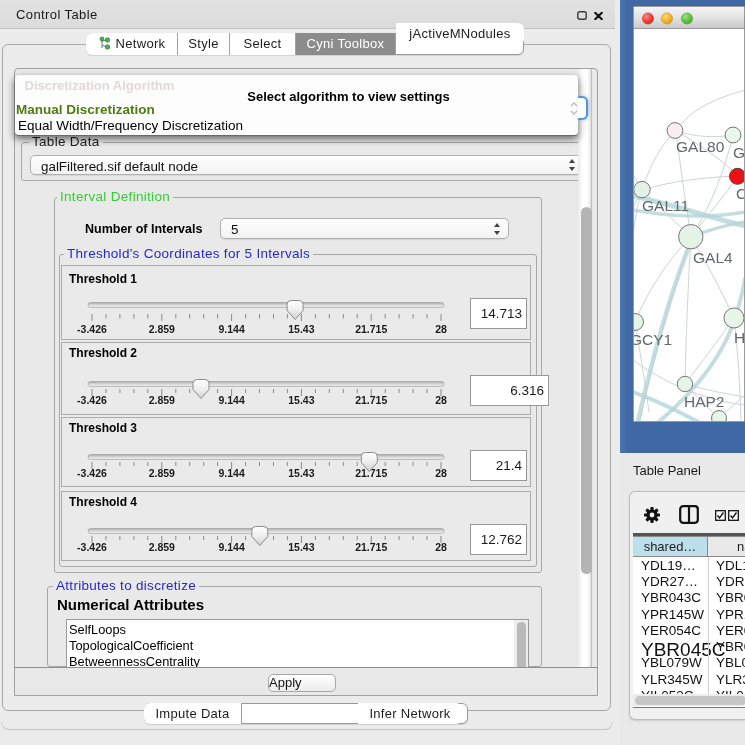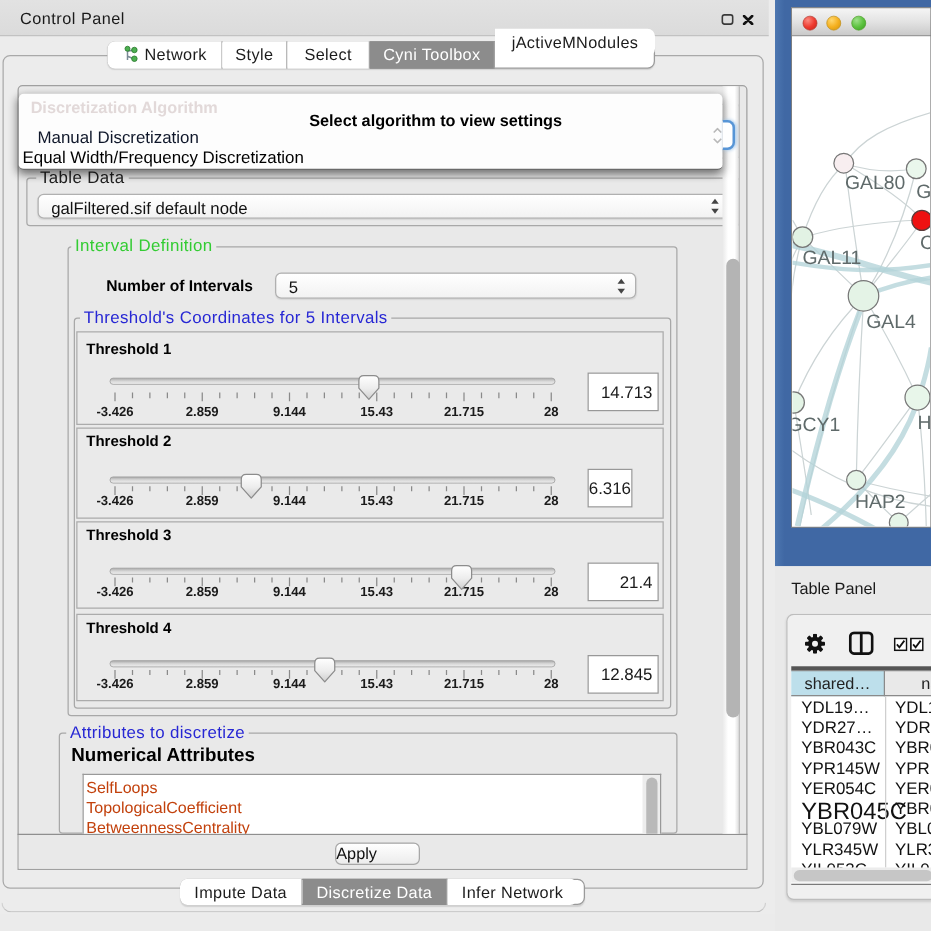--- a/index.html
+++ b/index.html
@@ -17,21 +17,21 @@
 .vfield{background:#fff;border:1px solid #989898;font-size:13.5px;color:#1a1a1a;text-align:right;line-height:29px;padding-right:4px}
 .combo{background:linear-gradient(#ffffff,#f2f2f2);border:1px solid #b0b0b0;border-radius:5px;font-size:13.4px;color:#111;box-shadow:0 1px 1px rgba(0,0,0,0.08)}
 .combo .lab{position:absolute;left:10px;top:0;line-height:22px}
 .arrows{position:absolute;right:7px;top:50%;margin-top:-7px;width:7px;height:14px}
 .up{position:absolute;left:0;top:1px;width:0;height:0;border-left:3.5px solid transparent;border-right:3.5px solid transparent;border-bottom:4.5px solid #444}
 .dn{position:absolute;left:0;bottom:1px;width:0;height:0;border-left:3.5px solid transparent;border-right:3.5px solid transparent;border-top:4.5px solid #444}
 .btn{background:linear-gradient(#ffffff,#ececec);border:1px solid #a8a8a8;border-radius:5px;font-size:13px;color:#111;text-align:left}
 </style></head><body>
 <div id="root">
     <div class="titlebar"></div>
-    <div class="t" style="left:16px;top:7px;font-size:13px;letter-spacing:0.4px;color:#1a1a1a">Control Panel</div>
+    <div class="t" style="left:16px;top:7px;font-size:13px;letter-spacing:0.4px;color:#1a1a1a">Control Table</div>
     <svg style="position:absolute;left:577px;top:11px" width="10" height="9" viewBox="0 0 10 9">
       <rect x="0.8" y="0.8" width="8.4" height="7.4" rx="1.8" fill="none" stroke="#3a3a3a" stroke-width="1.4"></rect>
     </svg>
     <svg style="position:absolute;left:594px;top:12px" width="9" height="8" viewBox="0 0 9 8">
       <path d="M1.2 0.8 L7.8 7.2 M7.8 0.8 L1.2 7.2" stroke="#111" stroke-width="2.1" stroke-linecap="round"></path>
     </svg>
     <div class="outerpanel" style="left:2px;top:44px;width:609px;height:667px;"></div>
     <div class="segbar" style="left:86px;top:33px;width:438px;height:22px;border-radius:6px"></div>
     <div class="seg" style="left:86px;top:33px;width:92px;height:22px;border-top-left-radius:6px;border-bottom-left-radius:6px;border-right:1px solid #a2a2a2;"><svg width="13" height="15" viewBox="0 0 13 15" style="margin-right:5px;vertical-align:-3px">
         <path d="M4 3 V12 M4 5 L9 4 M4 9 L9 11" stroke="#7a8a96" stroke-width="1.2" fill="none"></path>
@@ -117,21 +117,21 @@
       <rect x="27" y="14.5" width="356" height="5" rx="2.5" fill="url(#trk)" stroke="#9a9a9a" stroke-width="0.6"></rect>
       <path d="M31.0 22 V29 M45.0 22 V26 M58.9 22 V26 M72.9 22 V26 M86.8 22 V26 M100.8 22 V29 M114.8 22 V26 M128.7 22 V26 M142.7 22 V26 M156.6 22 V26 M170.6 22 V29 M184.6 22 V26 M198.5 22 V26 M212.5 22 V26 M226.4 22 V26 M240.4 22 V29 M254.4 22 V26 M268.3 22 V26 M282.3 22 V26 M296.2 22 V26 M310.2 22 V29 M324.2 22 V26 M338.1 22 V26 M352.1 22 V26 M366.0 22 V26 M380.0 22 V29" stroke="#8a8a8a" stroke-width="1" fill="none"></path>
       <text x="31.0" y="36.8" font-size="10.5" font-weight="bold" text-anchor="middle" fill="#1a1a1a">-3.426</text>
       <text x="100.8" y="36.8" font-size="10.5" font-weight="bold" text-anchor="middle" fill="#1a1a1a">2.859</text>
       <text x="170.6" y="36.8" font-size="10.5" font-weight="bold" text-anchor="middle" fill="#1a1a1a">9.144</text>
       <text x="240.4" y="36.8" font-size="10.5" font-weight="bold" text-anchor="middle" fill="#1a1a1a">15.43</text>
       <text x="310.2" y="36.8" font-size="10.5" font-weight="bold" text-anchor="middle" fill="#1a1a1a">21.715</text>
       <text x="380.0" y="36.8" font-size="10.5" font-weight="bold" text-anchor="middle" fill="#1a1a1a">28</text>
       <path transform="translate(140.0,17)" d="M -8 -0.5 L -8 5.5 L 0 14.5 L 8 5.5 L 8 -0.5 Q 8 -4.5 4 -4.5 L -4 -4.5 Q -8 -4.5 -8 -0.5 Z" fill="url(#thm)" stroke="#8c8c8c" stroke-width="1" stroke-linejoin="round"></path>
     </svg>
-    <div class="vfield" style="left:470px;top:375px;width:36px;height:31px;"><span>6.316</span></div>
+    <div class="vfield" style="left:470px;top:375px;width:79px;height:31px;"><span>6.316</span></div>
     <div class="tpanel" style="left:61px;top:417px;width:470px;height:70px;"></div>
     <div class="t" style="left:69px;top:421.2px;font-weight:bold;font-size:12px;">Threshold 3</div>
     <svg style="position:absolute;left:61px;top:440px" width="470" height="52" viewBox="0 0 470 52">
       <defs>
         <linearGradient id="trk" x1="0" y1="0" x2="0" y2="1">
           <stop offset="0" stop-color="#a8a8a8"></stop>
           <stop offset="0.5" stop-color="#d8d8d8"></stop>
           <stop offset="1" stop-color="#f0f0f0"></stop>
         </linearGradient>
         <linearGradient id="thm" x1="0" y1="0" x2="0" y2="1">
@@ -169,37 +169,36 @@
       <rect x="27" y="14.5" width="356" height="5" rx="2.5" fill="url(#trk)" stroke="#9a9a9a" stroke-width="0.6"></rect>
       <path d="M31.0 22 V29 M45.0 22 V26 M58.9 22 V26 M72.9 22 V26 M86.8 22 V26 M100.8 22 V29 M114.8 22 V26 M128.7 22 V26 M142.7 22 V26 M156.6 22 V26 M170.6 22 V29 M184.6 22 V26 M198.5 22 V26 M212.5 22 V26 M226.4 22 V26 M240.4 22 V29 M254.4 22 V26 M268.3 22 V26 M282.3 22 V26 M296.2 22 V26 M310.2 22 V29 M324.2 22 V26 M338.1 22 V26 M352.1 22 V26 M366.0 22 V26 M380.0 22 V29" stroke="#8a8a8a" stroke-width="1" fill="none"></path>
       <text x="31.0" y="36.8" font-size="10.5" font-weight="bold" text-anchor="middle" fill="#1a1a1a">-3.426</text>
       <text x="100.8" y="36.8" font-size="10.5" font-weight="bold" text-anchor="middle" fill="#1a1a1a">2.859</text>
       <text x="170.6" y="36.8" font-size="10.5" font-weight="bold" text-anchor="middle" fill="#1a1a1a">9.144</text>
       <text x="240.4" y="36.8" font-size="10.5" font-weight="bold" text-anchor="middle" fill="#1a1a1a">15.43</text>
       <text x="310.2" y="36.8" font-size="10.5" font-weight="bold" text-anchor="middle" fill="#1a1a1a">21.715</text>
       <text x="380.0" y="36.8" font-size="10.5" font-weight="bold" text-anchor="middle" fill="#1a1a1a">28</text>
       <path transform="translate(198.8,17)" d="M -8 -0.5 L -8 5.5 L 0 14.5 L 8 5.5 L 8 -0.5 Q 8 -4.5 4 -4.5 L -4 -4.5 Q -8 -4.5 -8 -0.5 Z" fill="url(#thm)" stroke="#8c8c8c" stroke-width="1" stroke-linejoin="round"></path>
     </svg>
-    <div class="vfield" style="left:470px;top:524px;width:57px;height:31px;"><span>12.845</span></div>
+    <div class="vfield" style="left:470px;top:524px;width:57px;height:31px;"><span>12.762</span></div>
     <div class="tbox" style="left:47px;top:586px;width:495px;height:81px">
       <span class="ttl" style="color:#2727d4;left:5px">Attributes to discretize</span>
     </div>
     <div class="t" style="left:57px;top:596px;font-size:15px;font-weight:bold">Numerical Attributes</div>
     <div class="" style="left:66px;top:619px;width:463px;height:48px;background:#fff;border:1px solid #999;border-bottom:none;overflow:hidden">
-      <div style="position:static;padding:2px 0 0 2px;font-size:12.8px;line-height:15.8px;color:#c2410c">SelfLoops<br>TopologicalCoefficient<br>BetweennessCentrality</div>
+      <div style="position:static;padding:2px 0 0 2px;font-size:12.8px;line-height:15.8px;color:#000000">SelfLoops<br>TopologicalCoefficient<br>BetweennessCentrality</div>
     </div>
     <div class="" style="left:514px;top:620px;width:14px;height:47px;background:#ededed"></div>
     <div class="" style="left:517px;top:622px;width:9px;height:45px;background:#b9b9b9;border-radius:5px 5px 0 0"></div>
     <div class="" style="left:578px;top:69px;width:14px;height:598px;background:linear-gradient(90deg,#e9e9e9 0,#ffffff 35%,#ffffff 75%,#dedede 100%);border-right:1px solid #bfbfbf"></div>
     <div class="" style="left:580.5px;top:207px;width:11px;height:367px;background:#b4b4b4;border-radius:6px"></div>
     <div class="" style="left:15px;top:668px;width:582px;height:27px;background:#e9e9e9"></div>
     <div class="btn" style="left:268px;top:674px;width:68px;height:18px;"><span style="line-height:16px">Apply</span></div>
     <div class="segbar" style="left:144px;top:703px;width:324px;height:21px;border-radius:6px"></div>
     <div class="seg" style="left:144px;top:703px;width:98px;height:21px;border-top-left-radius:6px;border-bottom-left-radius:6px;border-right:1px solid #a2a2a2;">Impute Data</div>
-    <div class="seg sel" style="left:242px;top:703px;width:116px;height:21px;border-right:1px solid #a2a2a2;">Discretize Data</div>
     <div class="seg" style="left:358px;top:703px;width:104px;height:21px;border-top-right-radius:6px;border-bottom-right-radius:6px;text-align:center;">Infer Network</div>
     <div class="" style="left:1px;top:722px;width:612px;height:8px;border-bottom:1.5px solid #c2c2c2;border-left:1px solid #d0d0d0;border-right:1px solid #d0d0d0;border-radius:0 0 8px 8px"></div>
     <div class="" style="left:0px;top:731px;width:745px;height:14px;background:#ebebeb"></div>
     <div class="" style="left:620px;top:0px;width:125px;height:453px;background:linear-gradient(90deg,#4d77b1,#4068a4 6%,#4068a4)"></div>
     <svg style="position:absolute;left:633px;top:6px" width="112" height="416" viewBox="0 0 112 416">
       <defs>
         <linearGradient id="mtb" x1="0" y1="0" x2="0" y2="1">
           <stop offset="0" stop-color="#f6f6f6"></stop>
           <stop offset="0.5" stop-color="#e3e3e3"></stop>
           <stop offset="1" stop-color="#c9c9c9"></stop>
@@ -328,18 +327,18 @@
     <div class="t" style="left:716px;top:671.7px;font-size:13.5px;color:#111">YLR3</div>
     <div class="t" style="left:641px;top:688.0px;font-size:13.5px;color:#111">YIL053C</div>
     <div class="t" style="left:716px;top:688.0px;font-size:13.5px;color:#111">YIL0</div>
     <div class="" style="left:707.5px;top:557px;width:1px;height:137px;background:#cfcfcf"></div>
     <div class="" style="left:633px;top:694px;width:112px;height:12px;background:#ececec"></div>
     <div class="" style="left:634.5px;top:695.5px;width:111px;height:9px;background:#c6c6c6;border-radius:4.5px"></div>
     <div class="" style="left:633px;top:707px;width:112px;height:1.4px;background:#7a7a7a"></div>
     <div class="" style="left:15px;top:74.5px;width:563px;height:61px;background:#fdfdfd;border-radius:4px;box-shadow:-2px 3px 7px rgba(0,0,0,0.33),2px 3px 7px rgba(0,0,0,0.28);border-bottom:1px solid #6a6a6a"></div>
     <div class="t" style="left:24.5px;top:77.5px;font-size:13px;font-weight:bold;color:#e2d9d9">Discretization Algorithm</div>
     <div class="" style="left:15px;top:89px;width:667px;height:13px;text-align:center;font-size:13px;font-weight:bold;color:#000000;background:none">Select algorithm to view settings</div>
-    <div class="t" style="left:30px;top:101.5px;font-size:13.5px;font-weight:normal;color:#0f172a">Manual Discretization</div>
+    <div class="t" style="left:16px;top:101.5px;font-size:13.5px;font-weight:bold;color:#4d7c0f">Manual Discretization</div>
     <div class="t" style="left:18px;top:118px;font-size:13.5px;color:#000">Equal Width/Frequency Discretization</div>
     <svg style="position:absolute;left:570px;top:102px" width="8" height="13" viewBox="0 0 8 13">
       <path d="M1 4 L4 1 L7 4 M1 9 L4 12 L7 9" stroke="#b9b9b9" stroke-width="1.3" fill="none"></path>
     </svg>
     <div class="" style="left:578px;top:96px;width:9.5px;height:24px;background:#fff;border:2px solid #5795d6;border-left:none;border-radius:0 6px 6px 0;box-shadow:1px 0 3px #9cc3e8"></div>
   </div>
 </body></html>

